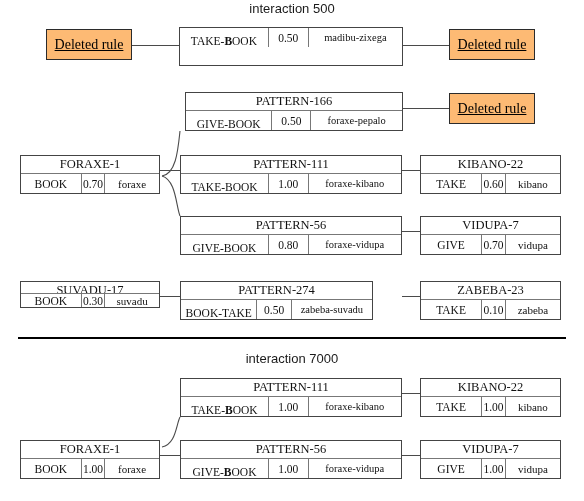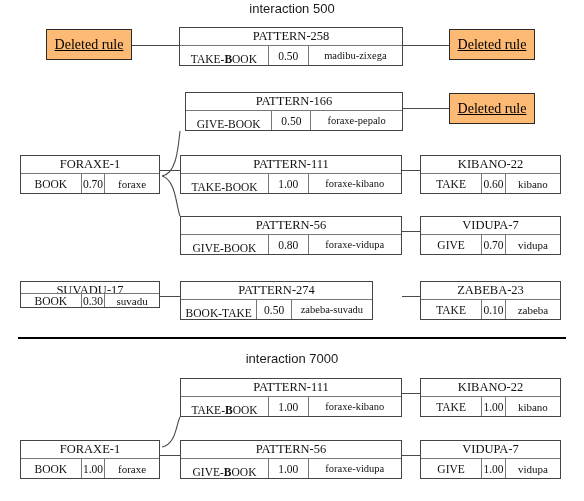--- a/index.html
+++ b/index.html
@@ -135,21 +135,20 @@
 
     <path d="M162,176 C176,180 176,206 180,216" fill="none" stroke="#4a4a4a" stroke-width="1.1"></path>
 
     <path d="M162,447 C176,444 176,425 180,417" fill="none" stroke="#4a4a4a" stroke-width="1.1"></path>
   </svg>
 
 <div class="deleted" style="left: 46px; top: 29px; width: 86px; height: 31px;">
       <span>Deleted rule</span>
     </div>
     <div class="node wide" style="left: 179px; top: 27px; width: 224px; height: 39px;">
-      <div class="hdr">PATTERN-258</div>
       <div class="row">
         <div class="cell c-action">TAKE-<span class="bold-b">B</span>OOK</div>
         <div class="cell c-weight">0.50</div>
         <div class="cell c-label small">madibu-zixega</div>
       </div>
     </div>
     <div class="deleted" style="left: 449px; top: 29px; width: 86px; height: 31px;">
       <span>Deleted rule</span>
     </div>
     <div class="node wide" style="left: 185px; top: 92px; width: 218px; height: 39px;">

